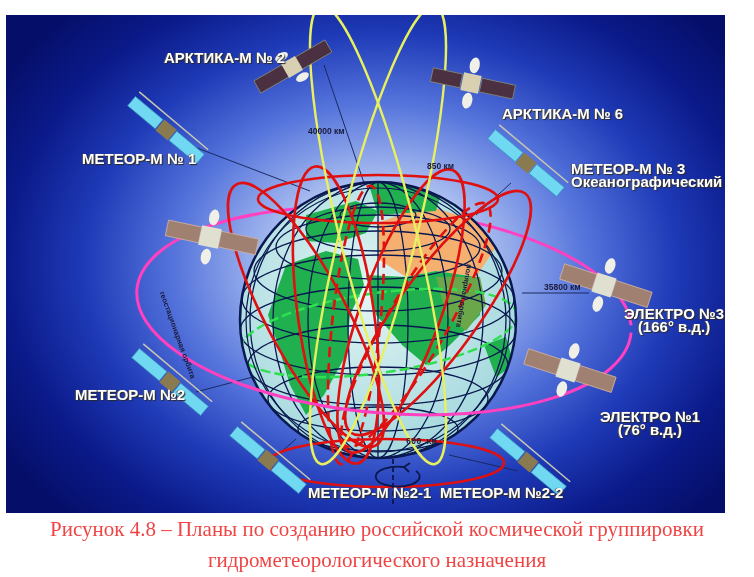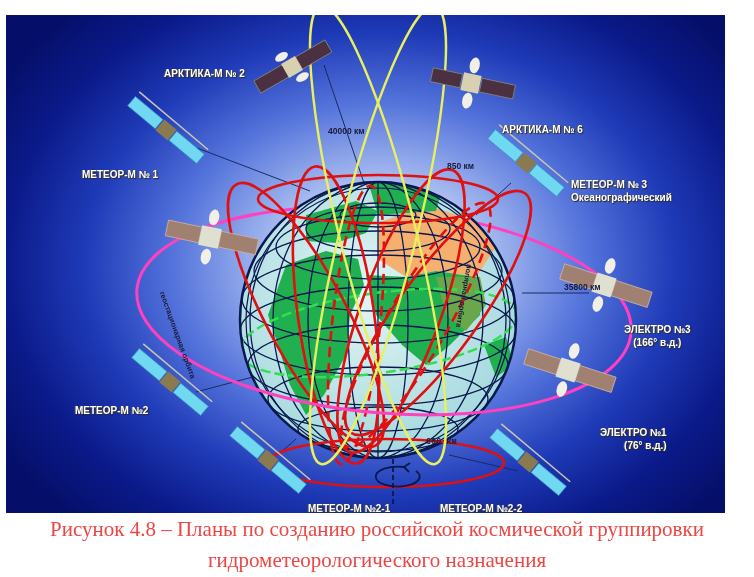--- a/index.html
+++ b/index.html
@@ -1,23 +1,23 @@
 <!DOCTYPE html>
 <html><head>
   <meta charset="utf-8">
   <style>
     html, body { margin: 0; padding: 0; background: #ffffff; }
     body { width: 754px; height: 577px; position: relative; overflow: hidden; font-family: "Liberation Sans", sans-serif; }
     #figure { position: absolute; left: 6px; top: 15px; width: 719px; height: 498px; overflow: hidden;
       background: radial-gradient(ellipse 62% 70% at 52% 50%, #e8eefa 0%, #a9bdf0 24%, #5675dc 46%, #1f3bb8 66%, #0b1a8a 84%, #050f6a 100%); }
     #figure svg { position: absolute; left: 0; top: 0; }
-    .sat-label { position: absolute; color: #ffffff; font-weight: bold; font-size: 10px; text-align: center;
-      text-shadow: 1px 1px 1px #2a2a2a, -1px 0 1px #555; white-space: nowrap; line-height: 13px; margin-top: 16px; }
+    .sat-label { position: absolute; color: #ffffff; font-weight: bold; font-size: 15px; text-align: center;
+      text-shadow: 1px 1px 1px #2a2a2a, -1px 0 1px #555; white-space: nowrap; line-height: 13px; }
     .sat-label .sub { display: block; font-weight: bold; }
-    .dist-label { position: absolute; font-size: 8.5px; color: #1a1a3a; font-weight: bold; white-space: nowrap; margin-left: 20px; }
+    .dist-label { position: absolute; font-size: 8.5px; color: #1a1a3a; font-weight: bold; white-space: nowrap; }
     .orbit-label { position: absolute; font-size: 7.5px; color: #1a1a3a; font-weight: bold; white-space: nowrap; }
     #caption { position: absolute; left: 0; top: 514px; width: 754px; text-align: center;
       font-family: "Liberation Serif", serif; font-size: 21px; line-height: 31px; color: #ef4444; }
   </style>
 </head>
 <body>
 
 <div id="figure">
   <svg width="719" height="498" viewBox="0 0 719 498">
     <defs>
@@ -191,21 +191,21 @@
     <span>МЕТЕОР-М № 1</span>
   </div>
   <div class="sat-label" style="left:565px; top:147px; text-align:left;">
     <span>МЕТЕОР-М № 3</span>
     <span class="sub">Океанографический</span>
   </div>
   <div class="sat-label" style="left:618px; top:292px;">
     <span>ЭЛЕКТРО №3</span>
     <span class="sub">(166° в.д.)</span>
   </div>
-  <div class="sat-label" style="left:594px; top:395px;text-align:right;">
+  <div class="sat-label" style="left:594px; top:395px;">
     <span>ЭЛЕКТРО №1</span>
     <span class="sub">(76° в.д.)</span>
   </div>
   <div class="sat-label" style="left:69px; top:373px;">
     <span>МЕТЕОР-М №2</span>
   </div>
   <div class="sat-label" style="left:302px; top:471px;">
     <span>МЕТЕОР-М №2-1</span>
   </div>
   <div class="sat-label" style="left:434px; top:471px;">

